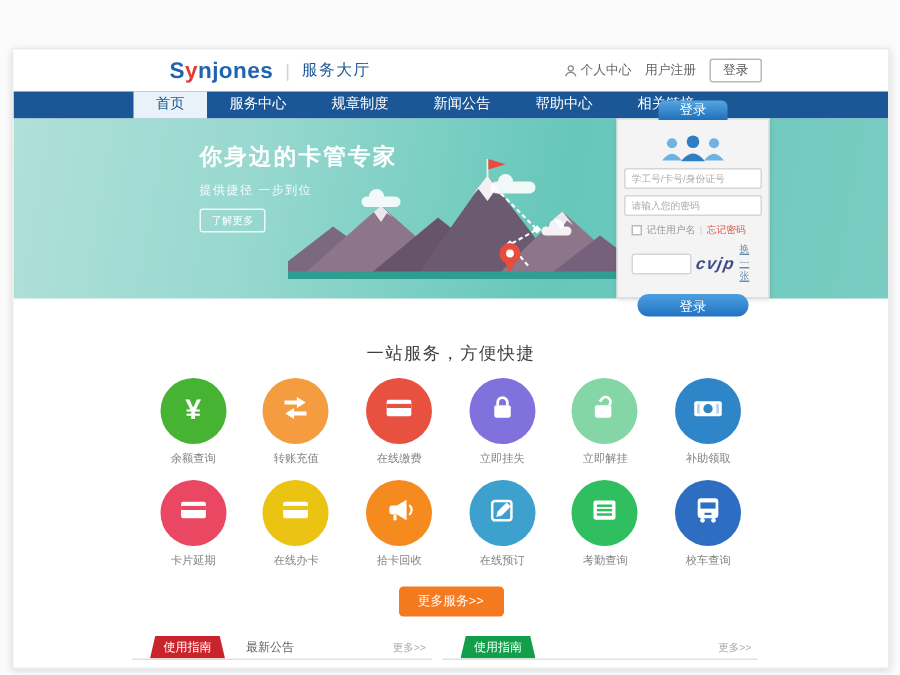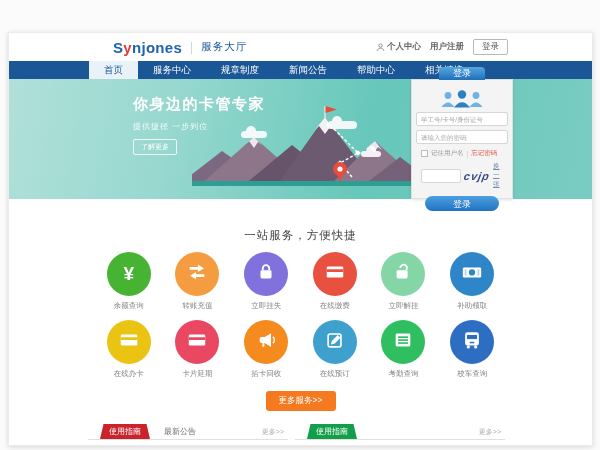--- a/index.html
+++ b/index.html
@@ -6,21 +6,21 @@
   body{width:600px;height:450px;background:#fbfbfb;font-family:"Liberation Sans","DejaVu Sans",sans-serif;position:relative;overflow:hidden;}
   .page{position:absolute;left:8px;top:32px;width:583px;height:412px;background:#fff;box-shadow:0 1px 5px rgba(0,0,0,.15);border:1px solid #ececec;overflow:hidden;}
 
   
   .hdr{height:28px;display:flex;align-items:center;padding:0 84px 0 104px;background:#fff;}
   .logo{font-size:15px;font-weight:bold;color:#2063ae;letter-spacing:.3px;}
   .logo .accent{color:#e03c31;}
   .hdr-divider{color:#c9d4de;margin:0 8px;font-size:12px;}
   .product{font-size:10.5px;color:#1b5796;letter-spacing:1px;}
   .hdr-right{margin-left:auto;display:flex;align-items:center;gap:9px;font-size:8.5px;color:#666;}
-  .hdr-link{cursor:pointer;display:flex;align-items:center;gap:2px;font-weight:bold;}
+  .hdr-link{cursor:pointer;display:flex;align-items:center;gap:2px;}
   .login-mini{border:1px solid #b9b9b9;border-radius:2px;padding:1px 8px;color:#555;cursor:pointer;background:#fff;}
 
   
   .nav{height:18px;background:#1b5796;display:flex;padding-left:80px;font-size:9.5px;}
   .nav-item{line-height:18px;padding:0 15px;color:#fff;cursor:pointer;}
   .nav-item.active{background:#e9f2f9;color:#1b5796;}
 
   
   .banner{position:relative;height:120px;background:linear-gradient(100deg,#b0e0d9 0%,#97d8cf 28%,#66c7ba 62%,#7accc1 100%);overflow:hidden;}
   .banner-text{position:absolute;left:124px;top:16px;color:#fff;z-index:3;}
@@ -169,36 +169,36 @@
       <div class="svc">
         <div class="circle" style="background: rgb(245, 155, 64);">
           <span><svg width="22" height="22" viewBox="0 0 24 24">
               <polygon points="4,6.5 13,6.5 13,4 19.5,8 13,12 13,9.5 4,9.5" fill="#fff"></polygon>
               <polygon points="20,14.5 11,14.5 11,12 4.5,16 11,20 11,17.5 20,17.5" fill="#fff"></polygon>
             </svg></span>
         </div>
         <div class="svc-label">转账充值</div>
       </div>
       <div class="svc">
+        <div class="circle" style="background: rgb(232, 80, 64);">
+          <span><svg width="22" height="22" viewBox="0 0 24 24">
+              <rect x="3" y="6" width="18" height="12" rx="1.5" fill="#fff"></rect>
+              <rect x="3" y="9" width="18" height="3" fill="#e85040"></rect>
+            </svg></span>
+        </div>
+        <div class="svc-label">在线缴费</div>
+      </div>
+      <div class="svc">
         <div class="circle" style="background: rgb(128, 113, 220);">
           <span><svg width="22" height="22" viewBox="0 0 24 24">
               <path d="M8.5 10V8a3.5 3.5 0 017 0v2" fill="none" stroke="#fff" stroke-width="2"></path>
               <rect x="6" y="10" width="12" height="9" rx="1.5" fill="#fff"></rect>
             </svg></span>
         </div>
         <div class="svc-label">立即挂失</div>
-      </div>
-      <div class="svc">
-        <div class="circle" style="background: rgb(232, 80, 64);">
-          <span><svg width="22" height="22" viewBox="0 0 24 24">
-              <rect x="3" y="6" width="18" height="12" rx="1.5" fill="#fff"></rect>
-              <rect x="3" y="9" width="18" height="3" fill="#e85040"></rect>
-            </svg></span>
-        </div>
-        <div class="svc-label">在线缴费</div>
       </div>
       <div class="svc">
         <div class="circle" style="background: rgb(132, 214, 166);">
           <span><svg width="22" height="22" viewBox="0 0 24 24">
               <path d="M9 10V7.5a3.5 3.5 0 017 0" fill="none" stroke="#fff" stroke-width="2" transform="rotate(40 12.5 8)"></path>
               <rect x="5" y="10" width="12" height="9" rx="1.5" fill="#fff"></rect>
             </svg></span>
         </div>
         <div class="svc-label">立即解挂</div>
       </div>
@@ -207,36 +207,36 @@
           <span><svg width="22" height="22" viewBox="0 0 24 24">
               <rect x="2" y="7" width="20" height="11" rx="1.5" fill="#fff"></rect>
               <circle cx="12" cy="12.5" r="3.4" fill="#2e86c8"></circle>
               <rect x="4" y="9" width="2" height="7" fill="#2e86c8" opacity=".35"></rect>
               <rect x="18" y="9" width="2" height="7" fill="#2e86c8" opacity=".35"></rect>
             </svg></span>
         </div>
         <div class="svc-label">补助领取</div>
       </div>
       <div class="svc">
+        <div class="circle" style="background: rgb(234, 71, 98);">
+          <span><svg width="22" height="22" viewBox="0 0 24 24">
+              <rect x="3" y="6" width="18" height="12" rx="1.5" fill="#fff"></rect>
+              <rect x="3" y="9" width="18" height="3" fill="#ea4762"></rect>
+            </svg></span>
+        </div>
+        <div class="svc-label">卡片延期</div>
+      </div>
+      <div class="svc">
         <div class="circle" style="background: rgb(234, 195, 19);">
           <span><svg width="22" height="22" viewBox="0 0 24 24">
               <rect x="3" y="6" width="18" height="12" rx="1.5" fill="#fff"></rect>
               <rect x="3" y="9" width="18" height="3" fill="#eac313"></rect>
             </svg></span>
         </div>
         <div class="svc-label">在线办卡</div>
-      </div>
-      <div class="svc">
-        <div class="circle" style="background: rgb(234, 71, 98);">
-          <span><svg width="22" height="22" viewBox="0 0 24 24">
-              <rect x="3" y="6" width="18" height="12" rx="1.5" fill="#fff"></rect>
-              <rect x="3" y="9" width="18" height="3" fill="#ea4762"></rect>
-            </svg></span>
-        </div>
-        <div class="svc-label">卡片延期</div>
       </div>
       <div class="svc">
         <div class="circle" style="background: rgb(245, 138, 31);">
           <span><svg width="22" height="22" viewBox="0 0 24 24">
               <path d="M17.5 4.5v15l-7-4.3H7a2 2 0 01-2-2v-2.4a2 2 0 012-2h3.5z" fill="#fff"></path>
               <path d="M19.5 8.5a4.5 4.5 0 010 7" fill="none" stroke="#fff" stroke-width="1.6"></path>
               <rect x="8" y="15.5" width="2.2" height="4" fill="#fff"></rect>
             </svg></span>
         </div>
         <div class="svc-label">拾卡回收</div>

